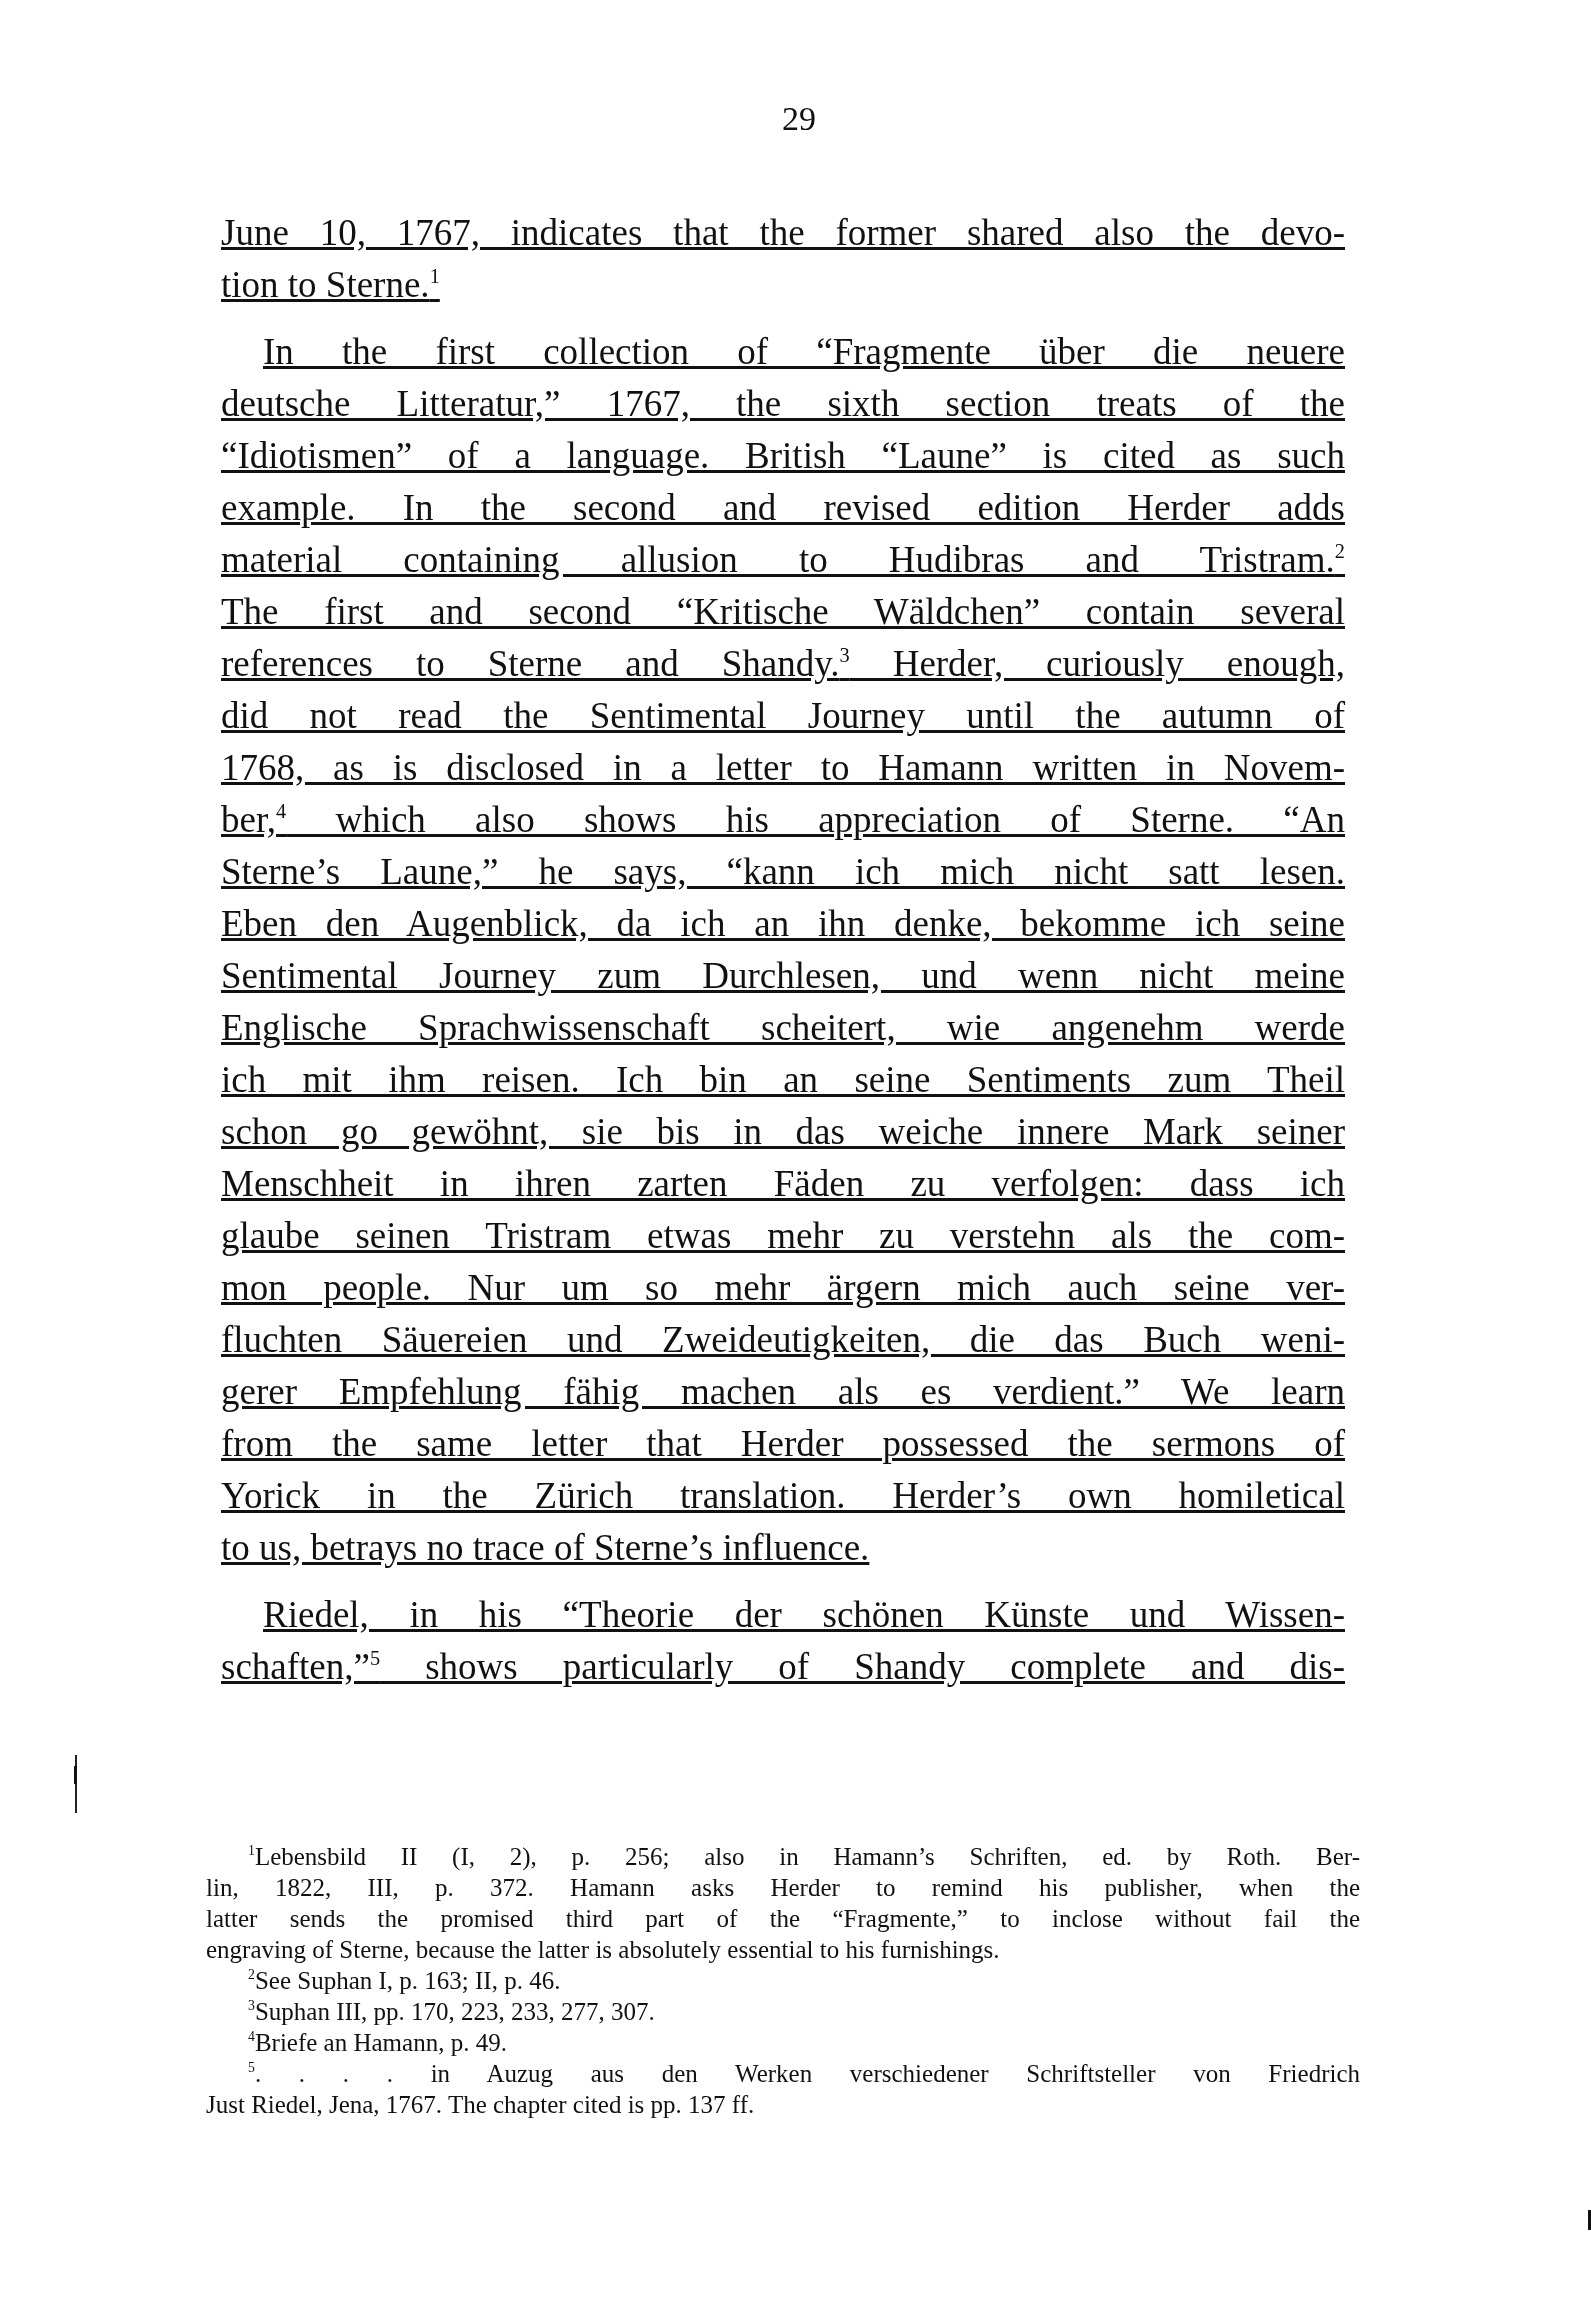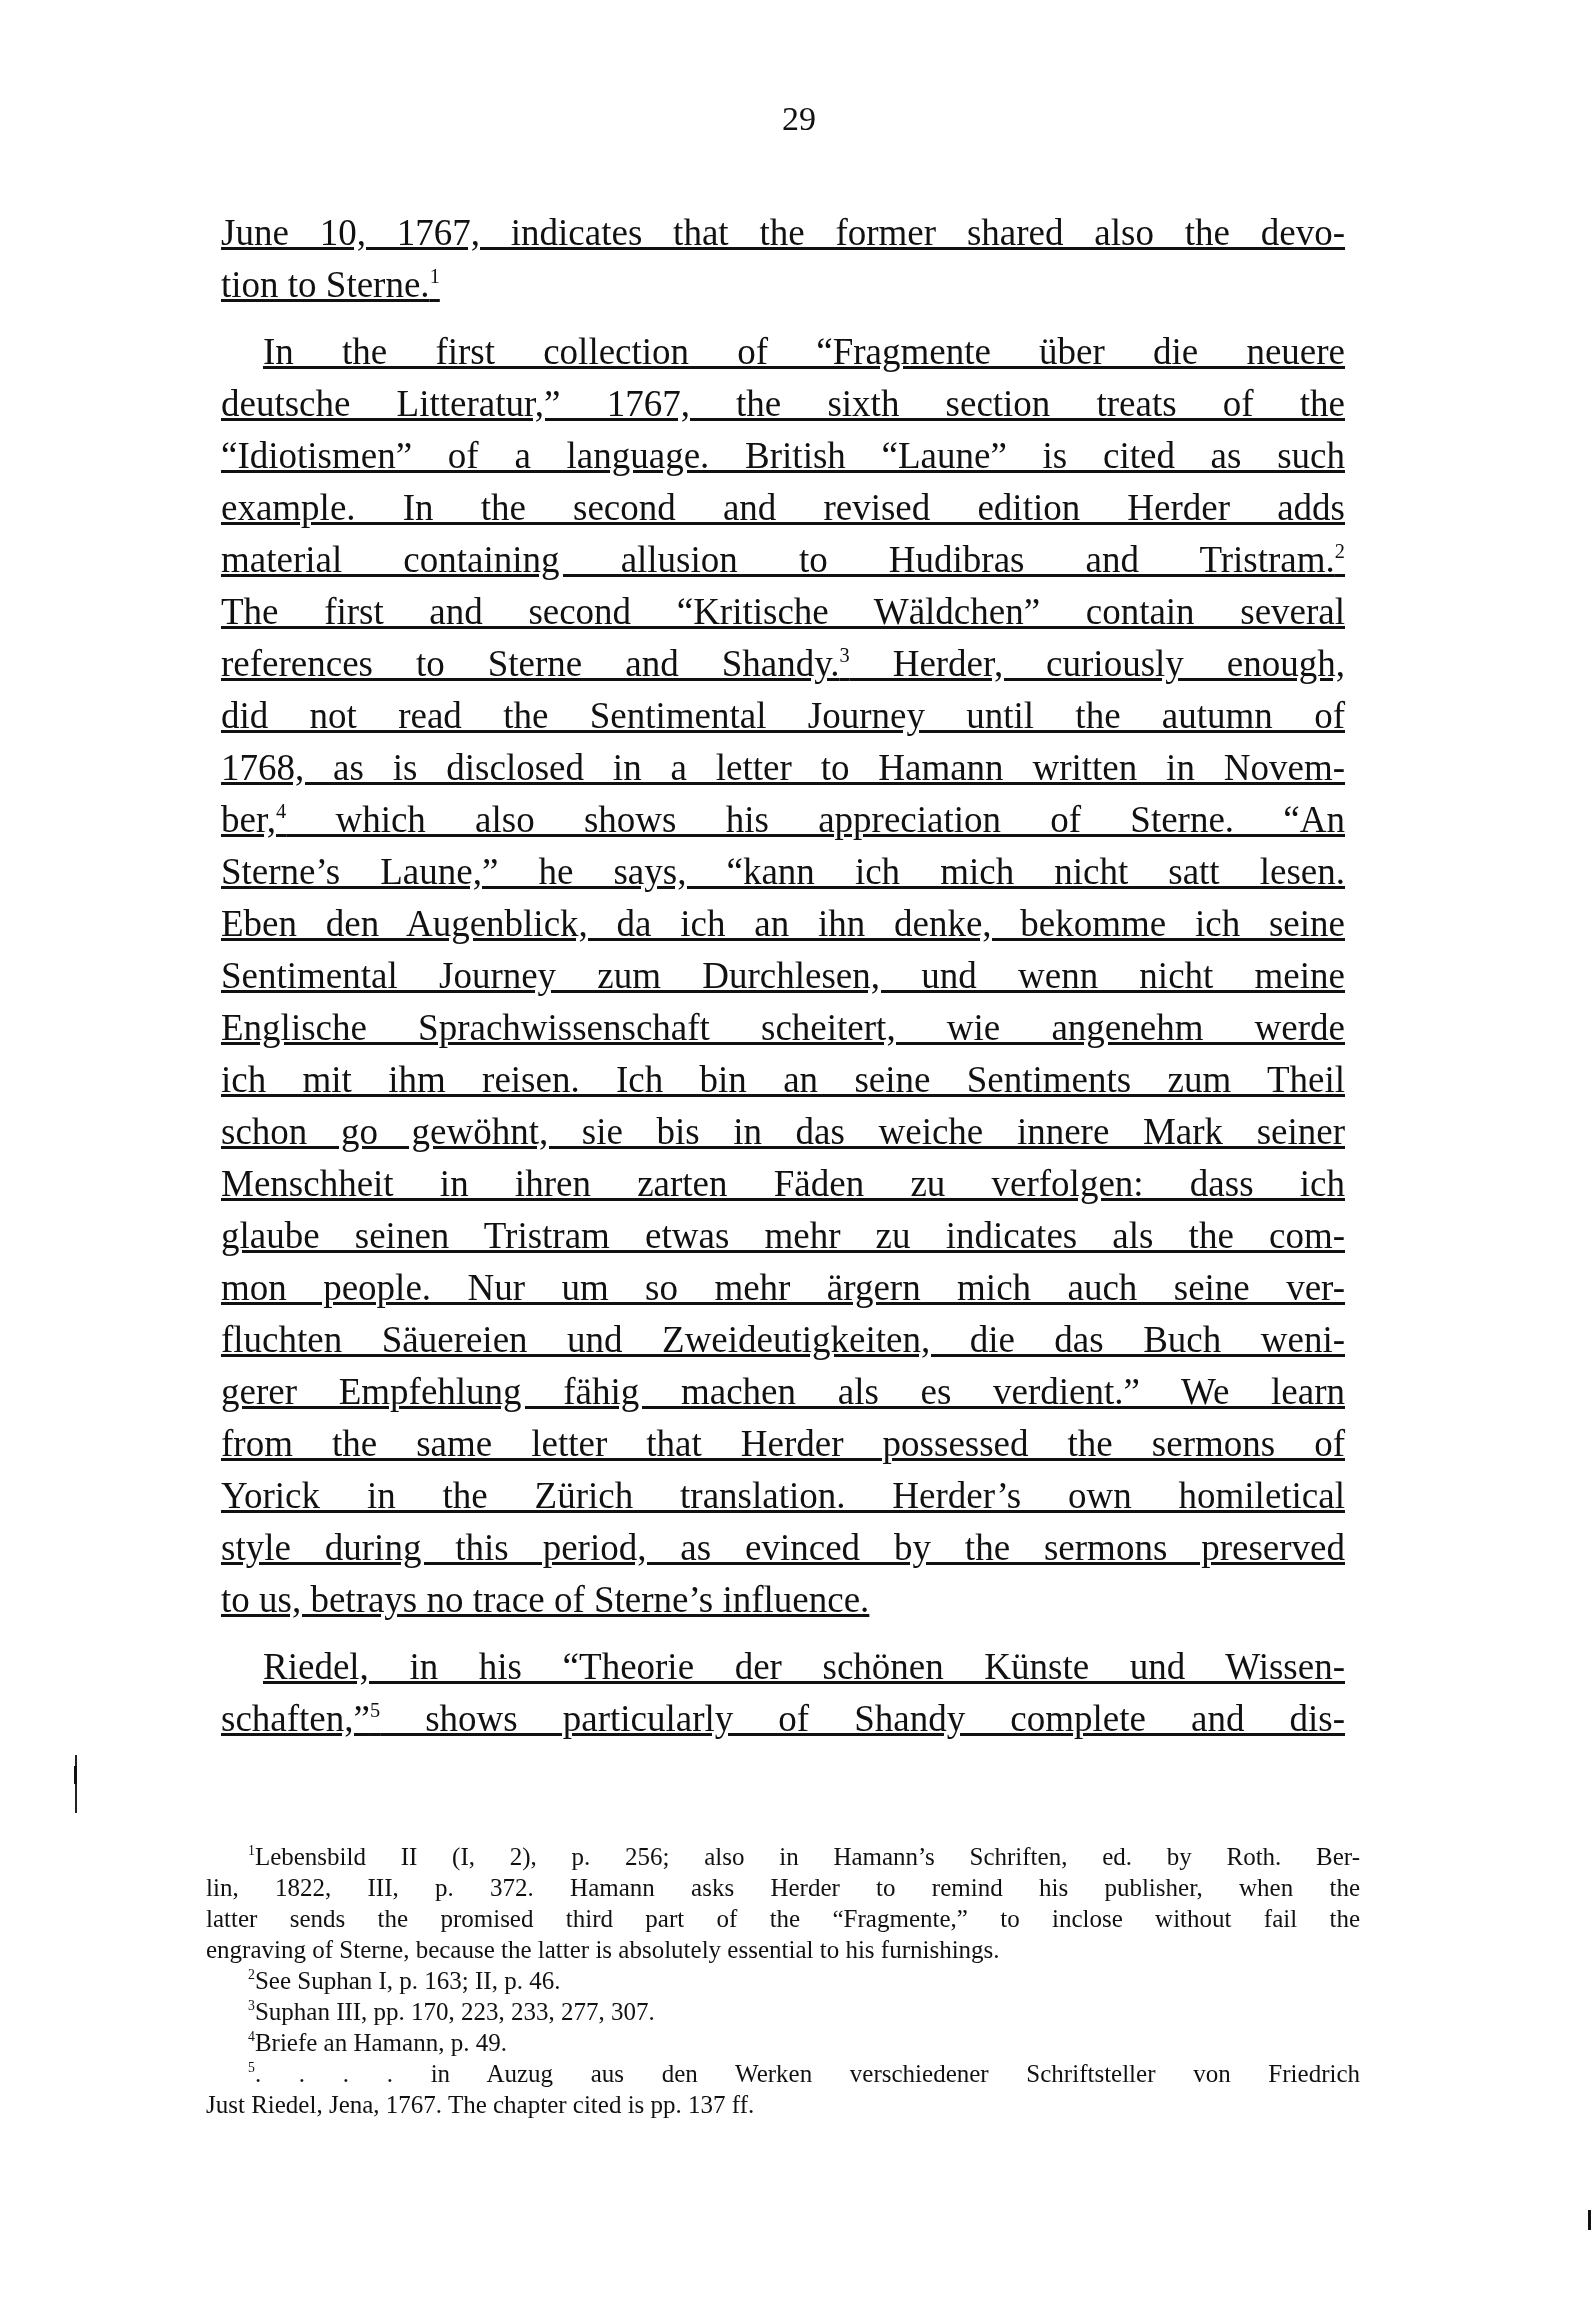--- a/index.html
+++ b/index.html
@@ -122,27 +122,26 @@
     <span class="line">did not read the Sentimental Journey until the autumn of</span>
     <span class="line">1768, as is disclosed in a letter to Hamann written in Novem-</span>
     <span class="line"><span>ber,</span><sup>4</sup><span> which also shows his appreciation of Sterne.  “An</span></span>
     <span class="line">Sterne’s Laune,” he says, “kann ich mich nicht satt lesen.</span>
     <span class="line">Eben den Augenblick, da ich an ihn denke, bekomme ich seine</span>
     <span class="line">Sentimental Journey zum Durchlesen, und wenn nicht meine</span>
     <span class="line">Englische Sprachwissenschaft scheitert, wie angenehm werde</span>
     <span class="line">ich mit ihm reisen.  Ich bin an seine Sentiments zum Theil</span>
     <span class="line">schon go gewöhnt, sie bis in das weiche innere Mark seiner</span>
     <span class="line">Menschheit in ihren zarten Fäden zu verfolgen: dass ich</span>
-    <span class="line">glaube seinen Tristram etwas mehr zu indicates als the com-</span>
+    <span class="line">glaube seinen Tristram etwas mehr zu verstehn als the com-</span>
     <span class="line">mon people.  Nur um so mehr ärgern mich auch seine ver-</span>
     <span class="line">fluchten Säuereien und Zweideutigkeiten, die das Buch weni-</span>
     <span class="line">gerer Empfehlung fähig machen als es verdient.”  We learn</span>
     <span class="line">from the same letter that Herder possessed the sermons of</span>
     <span class="line">Yorick in the Zürich translation.  Herder’s own homiletical</span>
-    <span class="line">style during this period, as evinced by the sermons preserved</span>
     <span class="line last">to us, betrays no trace of Sterne’s influence.</span>
   </p>
   <p>
     <span class="line" style="padding-left:42px">Riedel, in his “Theorie der schönen Künste und Wissen-</span>
     <span class="line"><span>schaften,”</span><sup>5</sup><span> shows particularly of Shandy complete and dis-</span></span>
   </p>
 </div>
 
 <div class="footnotes">
   <div class="footnote">

